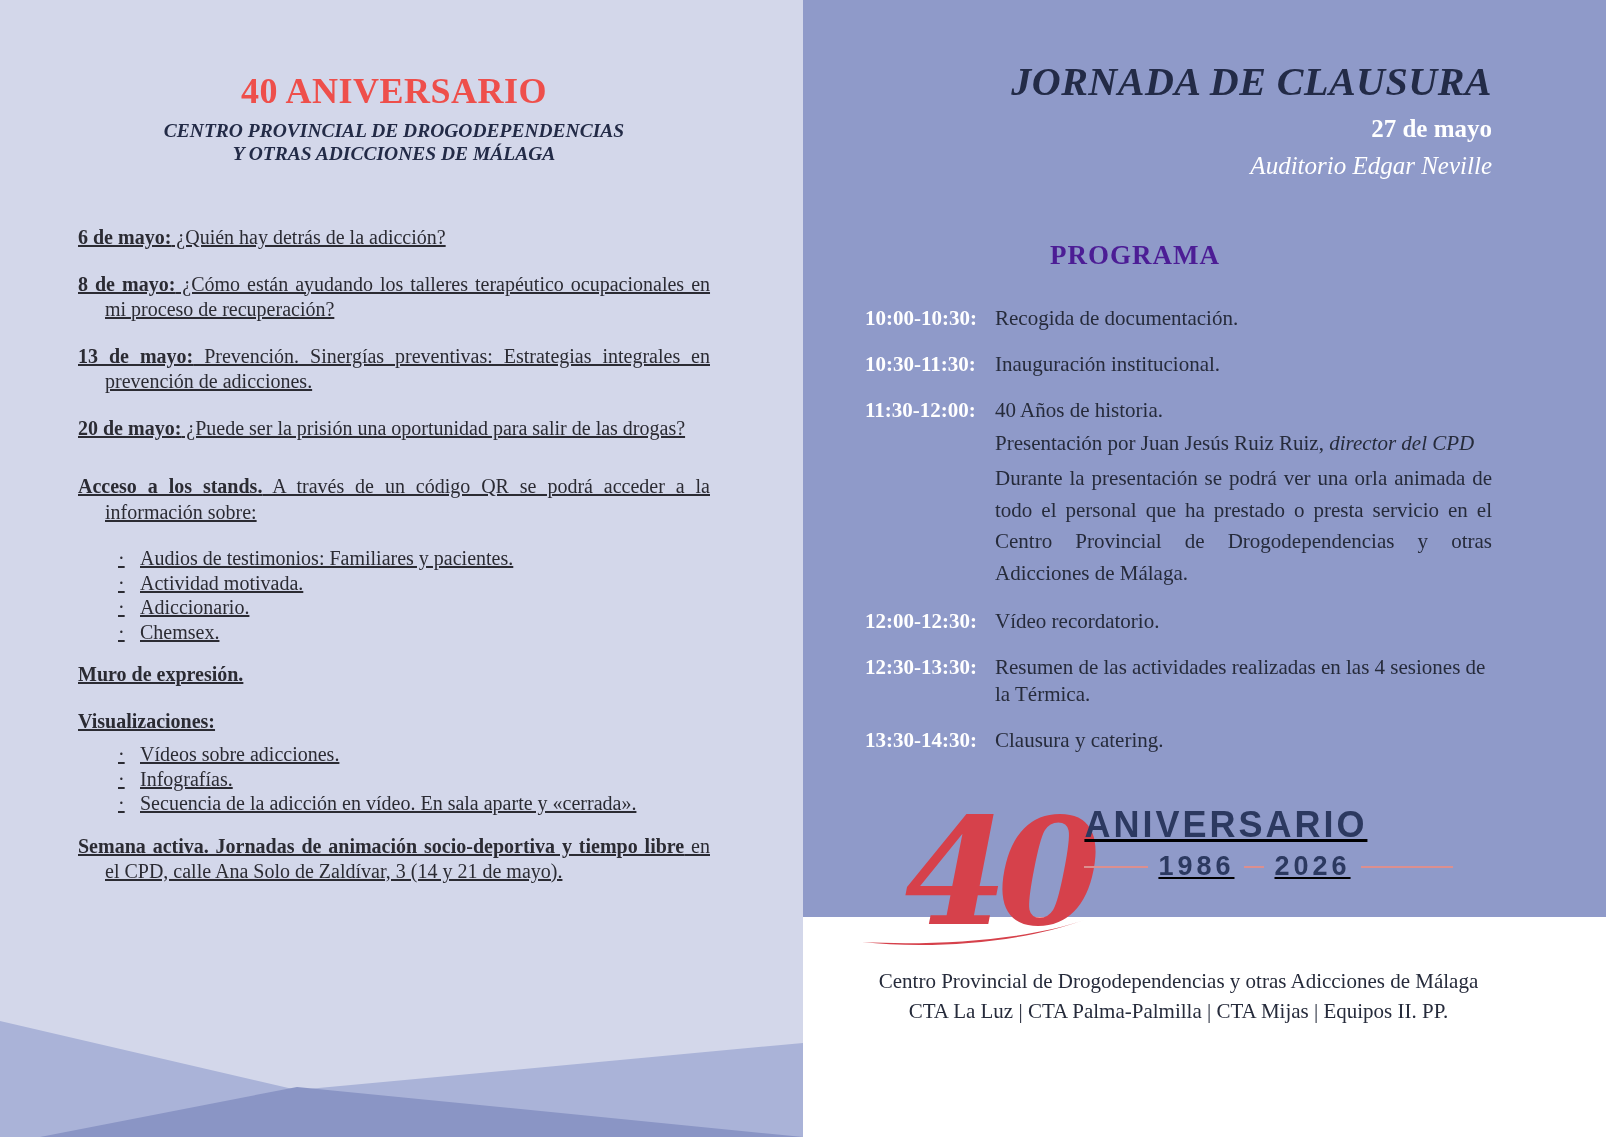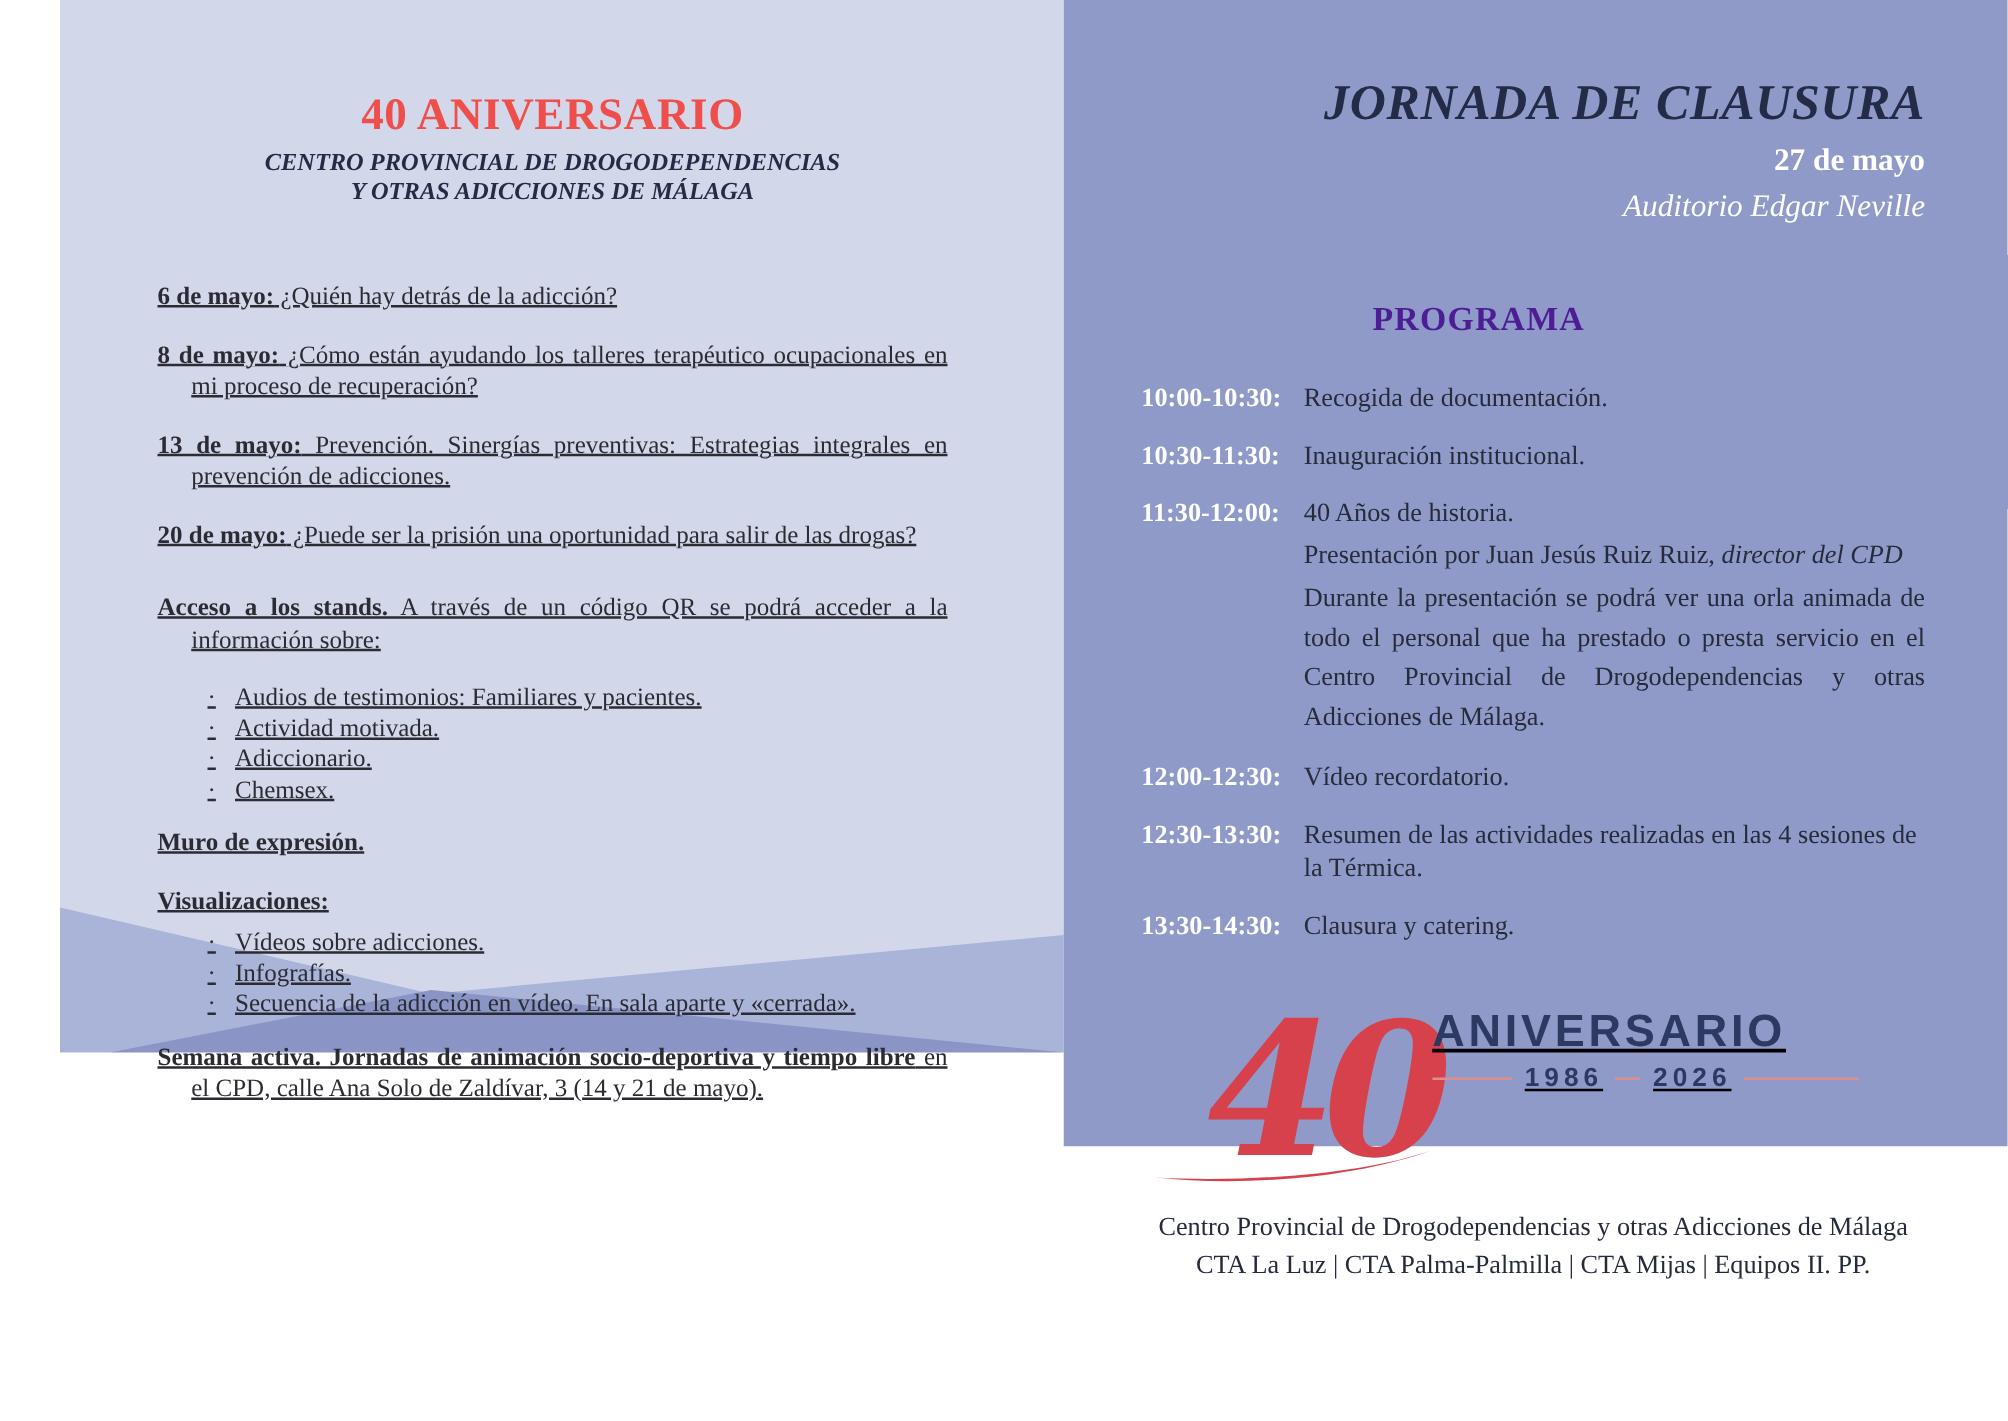--- a/index.html
+++ b/index.html
@@ -6,24 +6,23 @@
   .page{
     position:relative;
     width:1606px;height:1137px;
     overflow:hidden;
     display:flex;
     font-family:"Liberation Serif","DejaVu Serif",serif;
   }
   
   .left-panel{
     position:relative;
-    width:803px;height:842px;
+    width:803px;height:1137px;
     background:var(--left-bg);
     flex:0 0 803px;
-    margin-left:48px;
   }
   .left-deco{position:absolute;left:0;bottom:0;width:803px;height:160px;pointer-events:none;}
   .left-content{position:absolute;left:78px;right:93px;top:0;z-index:2;}
   .l-title{
     margin-top:70px;
     text-align:center;
     font-size:36px;font-weight:bold;
     color:var(--accent-red);
     letter-spacing:.5px;
   }
@@ -94,21 +93,21 @@
   .logo-right{display:flex;flex-direction:column;margin-bottom:8px;z-index:2;text-decoration:underline;}
   .logo-word{
     font-family:"Liberation Sans","DejaVu Sans",sans-serif;
     font-weight:bold;font-size:36px;letter-spacing:3px;
     color:var(--logo-navy);
   }
   .logo-years{
     margin-top:5px;
     display:flex;align-items:center;gap:10px;
     font-family:"Liberation Sans","DejaVu Sans",sans-serif;
-    font-weight:bold;font-size:21px;letter-spacing:4px;
+    font-weight:bold;font-size:27px;letter-spacing:4px;
     color:var(--logo-navy);
   }
   .year-line{height:2px;background:var(--year-line);}
   .year-line.l1{width:64px;}
   .year-line.dash{width:20px;}
   .year-line.l2{width:92px;}
   
   .r-footer{margin-top:26px;text-align:center;font-size:21px;line-height:30px;color:var(--right-text);}
 </style>
 </head>

